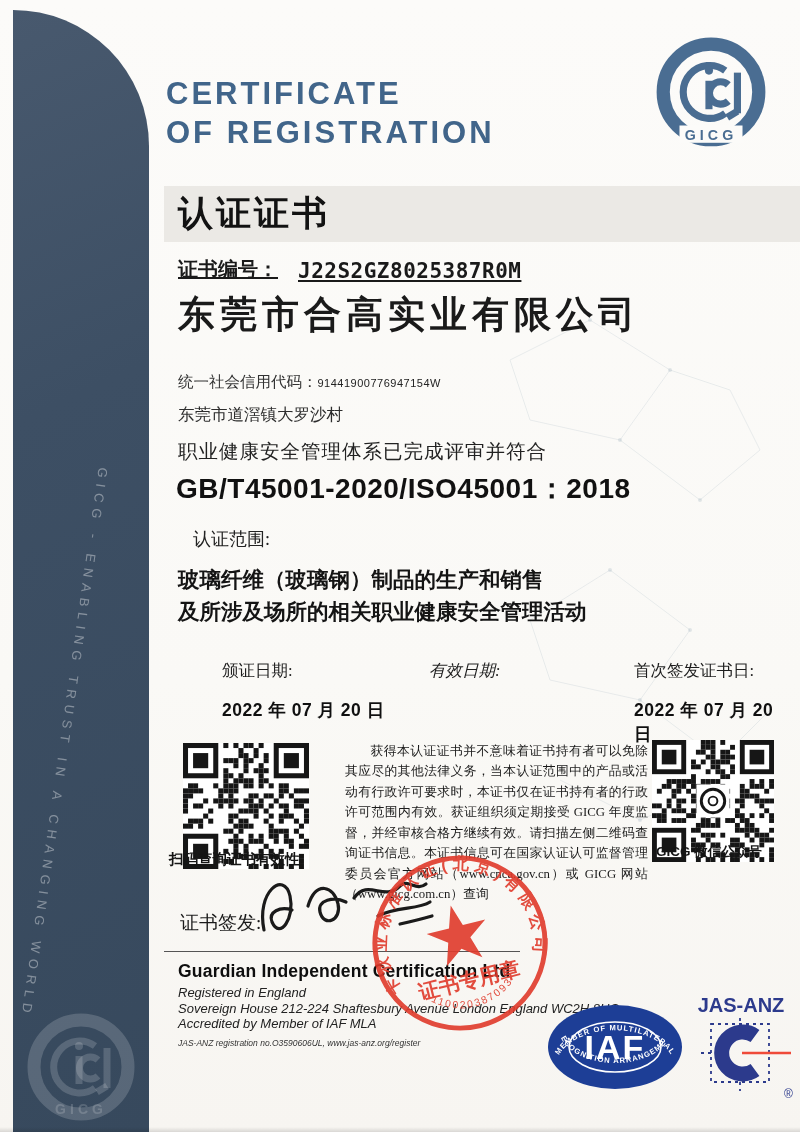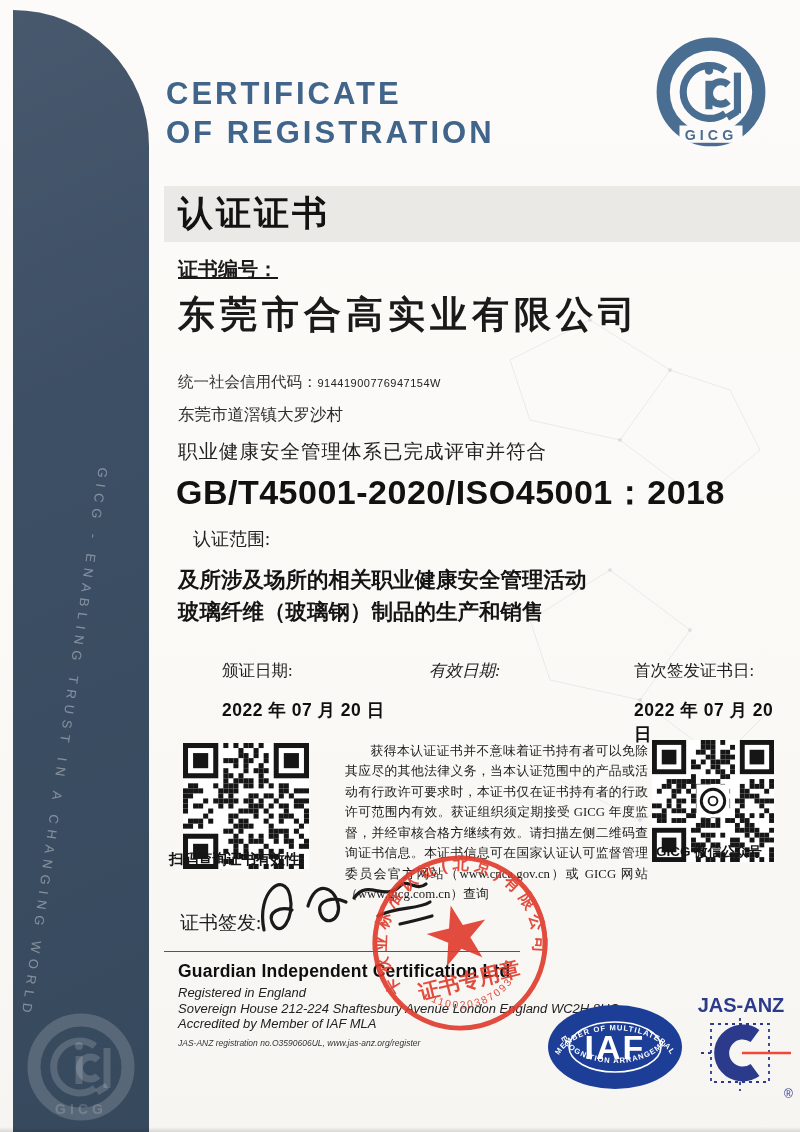--- a/index.html
+++ b/index.html
@@ -26,21 +26,21 @@
   
   .row-certno{position:absolute;left:178px;top:256px;display:flex;align-items:flex-end;text-decoration:underline;}
   .certno-label{font-size:20px;font-weight:bold;}
   .certno-value{font-family:"DejaVu Sans Mono",monospace;font-size:21px;font-weight:bold;margin-left:20px;letter-spacing:.5px;}
   .company{position:absolute;left:178px;top:290px;font-family:"Liberation Serif",serif;
          font-size:37px;font-weight:600;letter-spacing:5px;}
   .credit{position:absolute;left:178px;top:372px;font-family:"Liberation Serif",serif;font-size:15.5px;color:#333;}
   .credit b{font-family:"Liberation Sans",sans-serif;font-size:11px;color:#222;font-weight:400;letter-spacing:.5px;}
   .address{position:absolute;left:178px;top:404px;font-family:"Liberation Serif",serif;font-size:16.5px;color:#2d2d2d;}
   .statement{position:absolute;left:178px;top:438px;font-family:"Liberation Serif",serif;font-size:19.5px;color:#222;letter-spacing:1px;}
-  .standard{position:absolute;left:176px;top:470px;font-size:34px;font-weight:bold;letter-spacing:.5px;color:#111;}
+  .standard{position:absolute;left:176px;top:470px;font-size:28px;font-weight:bold;letter-spacing:.5px;color:#111;}
   .scope-label{position:absolute;left:178px;top:527px;font-family:"Liberation Serif",serif;font-size:18px;color:#222;margin-left:15px;}
   .scope{position:absolute;left:178px;top:564px;font-size:21.5px;font-weight:bold;line-height:1.5;color:#141414;}
   
   .dates{position:absolute;left:178px;top:660px;width:600px;display:flex;}
   .date-col{margin-right:0;margin-left:44px;}
   .date-col:nth-child(1){width:184px;}
   .date-col:nth-child(2){width:182px;font-style:italic;}
   .date-label{font-family:"Liberation Serif",serif;font-size:16.5px;color:#1d1d1d;}
   .date-value{margin-top:16px;font-size:17.5px;font-weight:bold;letter-spacing:.5px;color:#101010;}
   
@@ -121,34 +121,35 @@
 
   <div class="title">
     <div>CERTIFICATE</div>
     <div>OF REGISTRATION</div>
   </div>
   <div class="band"></div>
   <div class="heading-cn">认证证书</div>
 
   <div class="row-certno">
     <span class="certno-label">证书编号：</span>
+    <span class="certno-value">J22S2GZ8025387R0M</span>
   </div>
 
   <div class="company">东莞市合高实业有限公司</div>
   <div class="credit">
     <span>统一社会信用代码：</span><b>91441900776947154W</b>
   </div>
   <div class="address">东莞市道滘镇大罗沙村</div>
 
   <div class="statement">职业健康安全管理体系已完成评审并符合</div>
   <div class="standard">GB/T45001-2020/ISO45001：2018</div>
   <div class="scope-label">认证范围:</div>
   <div class="scope">
+    <div>玻璃纤维（玻璃钢）制品的生产和销售</div>
     <div>及所涉及场所的相关职业健康安全管理活动</div>
-    <div>玻璃纤维（玻璃钢）制品的生产和销售</div>
   </div>
 
   <div class="dates">
     <div class="date-col">
       <div class="date-label">颁证日期:</div>
       <div class="date-value">2022 年 07 月 20 日</div>
     </div>
     <div class="date-col">
       <div class="date-label">有效日期:</div>
     </div>

